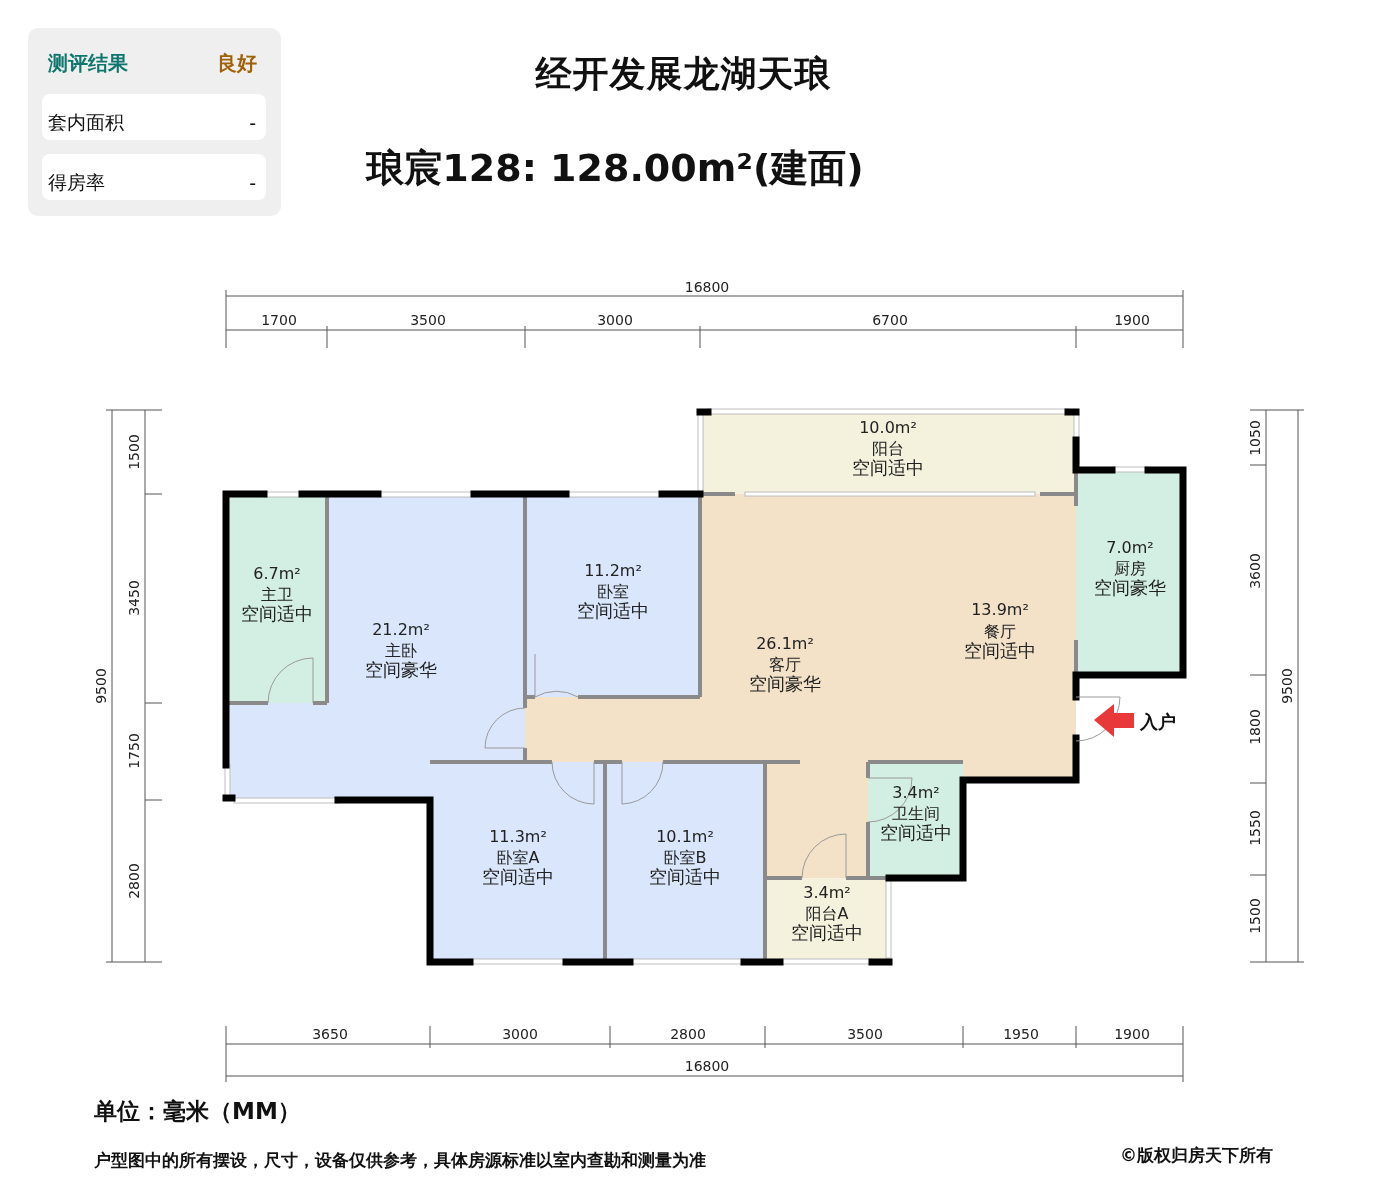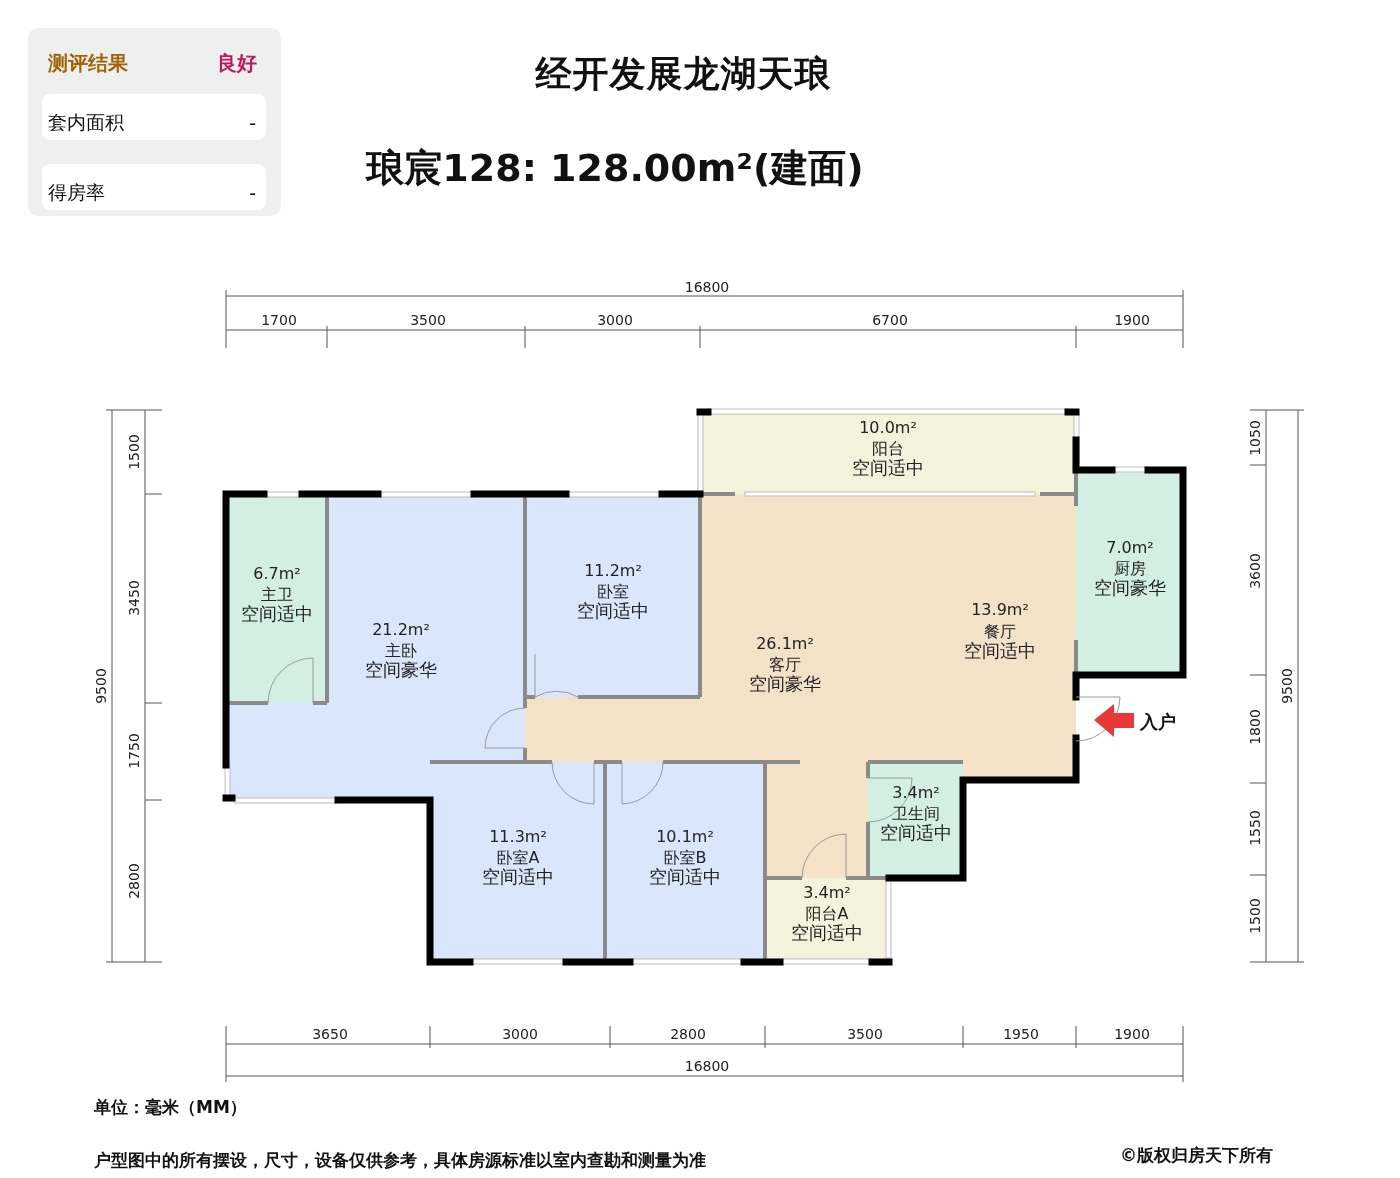--- a/index.html
+++ b/index.html
@@ -3,48 +3,48 @@
 <meta charset="utf-8">
 <style>
   html, body { margin: 0; padding: 0; background: #ffffff; }
   body { width: 1400px; height: 1178px; position: relative; overflow: hidden;
          font-family: "DejaVu Sans", "Liberation Sans", sans-serif; color: #111; }
   .eval-card { position: absolute; left: 28px; top: 28px; width: 253px; height: 188px;
                background: #efefef; border-radius: 10px; }
   .eval-head { position: absolute; left: 20px; right: 24px; top: 20px; height: 30px;
                display: flex; justify-content: space-between; align-items: center;
                font-size: 20px; font-weight: bold; }
-  .eval-head .k { color: #a16207; }
-  .eval-head .v { color: #be185d; }
+  .eval-head .k { color: #0f766e; }
+  .eval-head .v { color: #a16207; }
   .eval-row { position: absolute; left: 14px; width: 224px; height: 46px; background: #fff;
               border-radius: 8px; display: flex; justify-content: space-between;
               align-items: center; padding: 12px 10px 0 6px; box-sizing: border-box;
               font-size: 19px; }
   .title1 { position: absolute; top: 50px; left: 0; width: 1367px; text-align: center;
             font-size: 36px; font-weight: bold; letter-spacing: 1px; }
   .title2 { position: absolute; top: 143px; left: 0; width: 1230px; text-align: center;
             font-size: 38px; font-weight: bold; }
   svg.plan { position: absolute; left: 0; top: 0; }
-  .note1 { position: absolute; left: 94px; top: 1096px; font-size: 17px; font-weight: bold; }
+  .note1 { position: absolute; left: 94px; top: 1096px; font-size: 23px; font-weight: bold; }
   .note2 { position: absolute; left: 94px; top: 1133px; font-size: 17px; font-weight: bold; margin-top: 16px; }
   .copy { position: absolute; left: 1120px; top: 1133px; font-size: 17px; font-weight: bold; margin-top: 11px; }
 </style>
 </head>
 <body>
 
 <div class="eval-card">
   <div class="eval-head">
     <span class="k">测评结果</span>
     <span class="v">良好</span>
   </div>
   <div class="eval-row" style="top:66px">
     <span>套内面积</span>
     <span>-</span>
   </div>
-  <div class="eval-row" style="top:136px">
+  <div class="eval-row" style="top:126px">
     <span>得房率</span>
     <span>-</span>
   </div>
 </div>
 
 <div class="title1">经开发展龙湖天琅</div>
 <div class="title2">琅宸128: 128.00m²(建面)</div>
 
 <svg class="plan" width="1400" height="1178" viewBox="0 0 1400 1178" font-family="DejaVu Sans, sans-serif">
 

